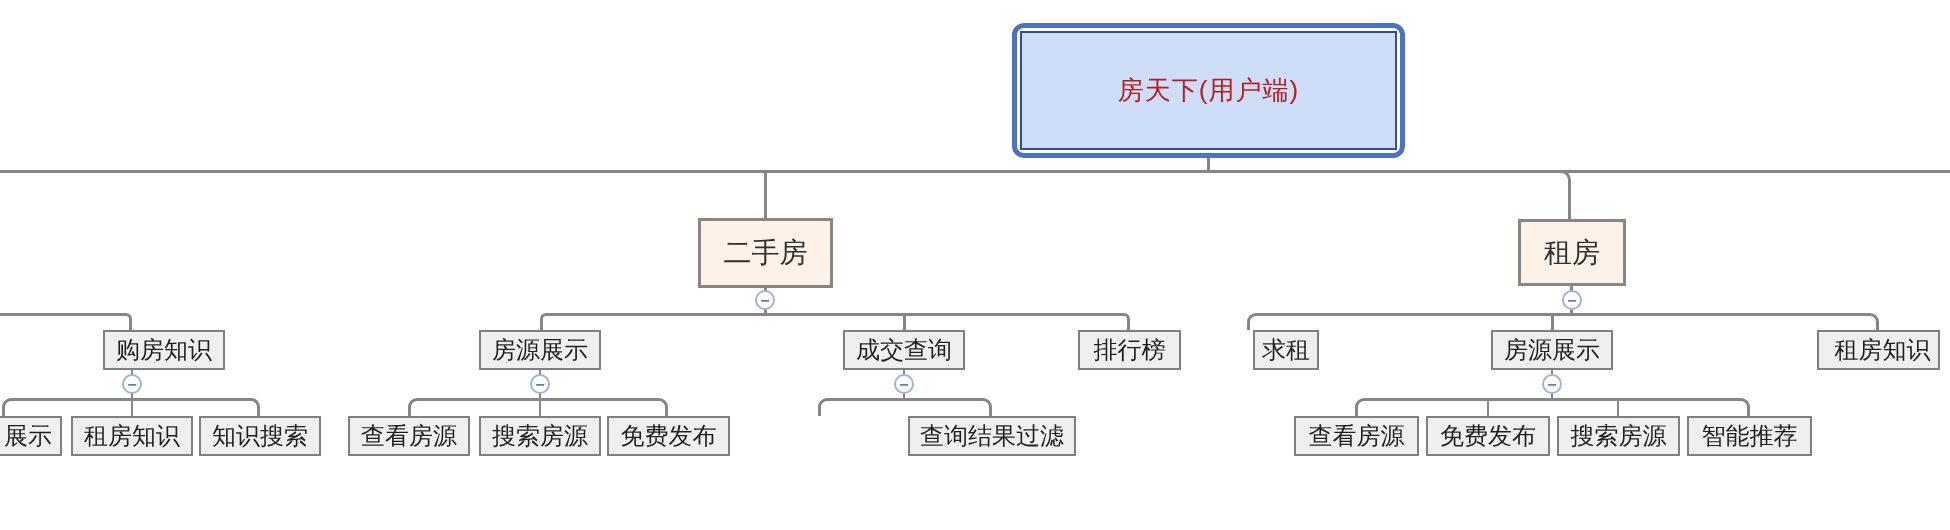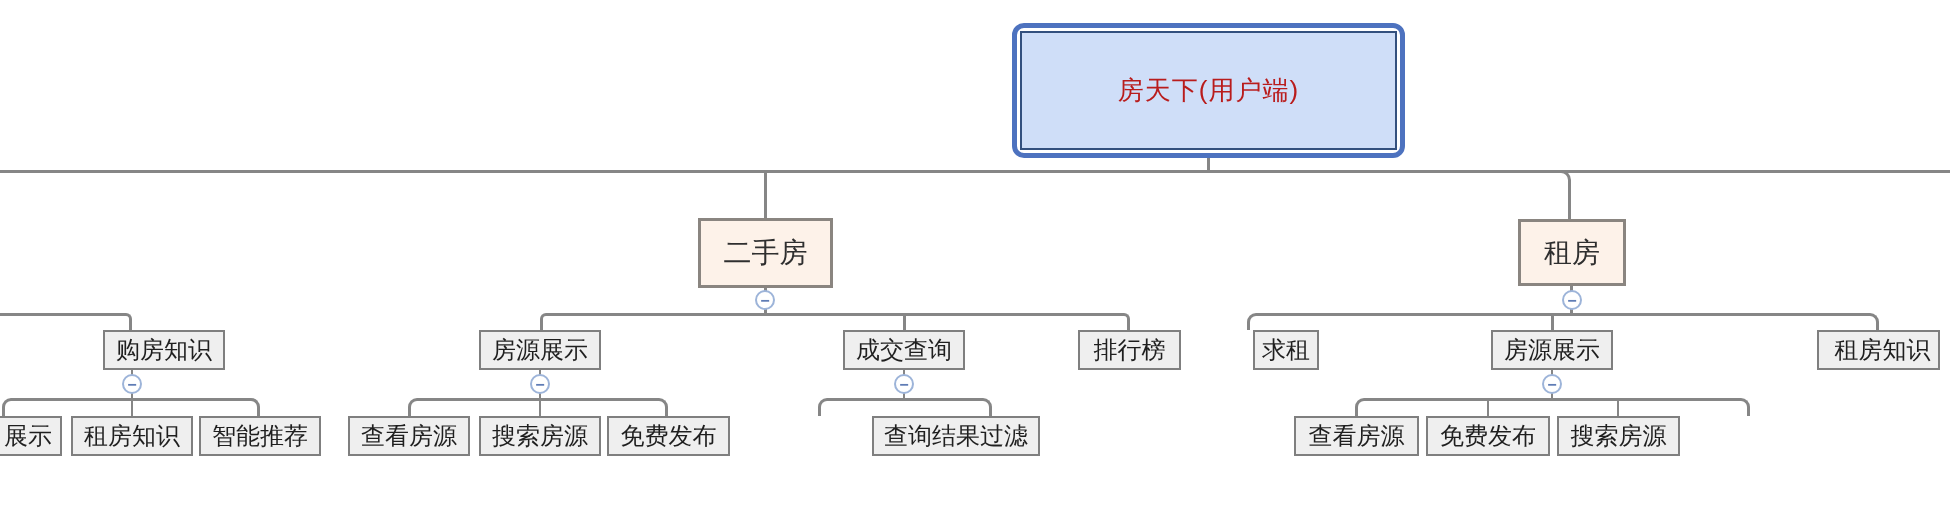--- a/index.html
+++ b/index.html
@@ -98,28 +98,29 @@
   <div class="node topic" style="left:71px;width:122px;margin-left:32px;">购房知识</div>
   <div class="node topic" style="left:479px;width:122px;">房源展示</div>
   <div class="node topic" style="left:843px;width:122px;">成交查询</div>
   <div class="node topic" style="left:1078px;width:103px;">排行榜</div>
   <div class="node topic" style="left:1253px;width:66px;">求租</div>
   <div class="node topic" style="left:1491px;width:122px;">房源展示</div>
   <div class="node topic" style="left:1817px;width:123px;padding-left:8px;">租房知识</div>
 
   <div class="node leaf clip-left" style="left:-58px;width:120px;">展示</div>
   <div class="node leaf" style="left:71px;width:122px;">租房知识</div>
-  <div class="node leaf" style="left:199px;width:122px;">智能推荐</div>
+  <div class="node leaf" style="left:199px;width:122px;">知识搜索</div>
   <div class="node leaf" style="left:348px;width:122px;">查看房源</div>
   <div class="node leaf" style="left:479px;width:122px;">搜索房源</div>
   <div class="node leaf" style="left:607px;width:123px;">免费发布</div>
-  <div class="node leaf" style="left:872px;width:168px;">查询结果过滤</div>
+  <div class="node leaf" style="left:908px;width:168px;">查询结果过滤</div>
   <div class="node leaf" style="left:1294px;width:125px;">查看房源</div>
   <div class="node leaf" style="left:1426px;width:124px;">免费发布</div>
   <div class="node leaf" style="left:1557px;width:123px;">搜索房源</div>
+  <div class="node leaf" style="left:1687px;width:125px;">智能推荐</div>
 
   <div class="minus" style="left:755px;top:290px;">−</div>
   <div class="minus" style="left:1562px;top:290px;">−</div>
   <div class="minus" style="left:122px;top:374px;">−</div>
   <div class="minus" style="left:530px;top:374px;">−</div>
   <div class="minus" style="left:894px;top:374px;">−</div>
   <div class="minus" style="left:1542px;top:374px;">−</div>
 
 </div>
 

